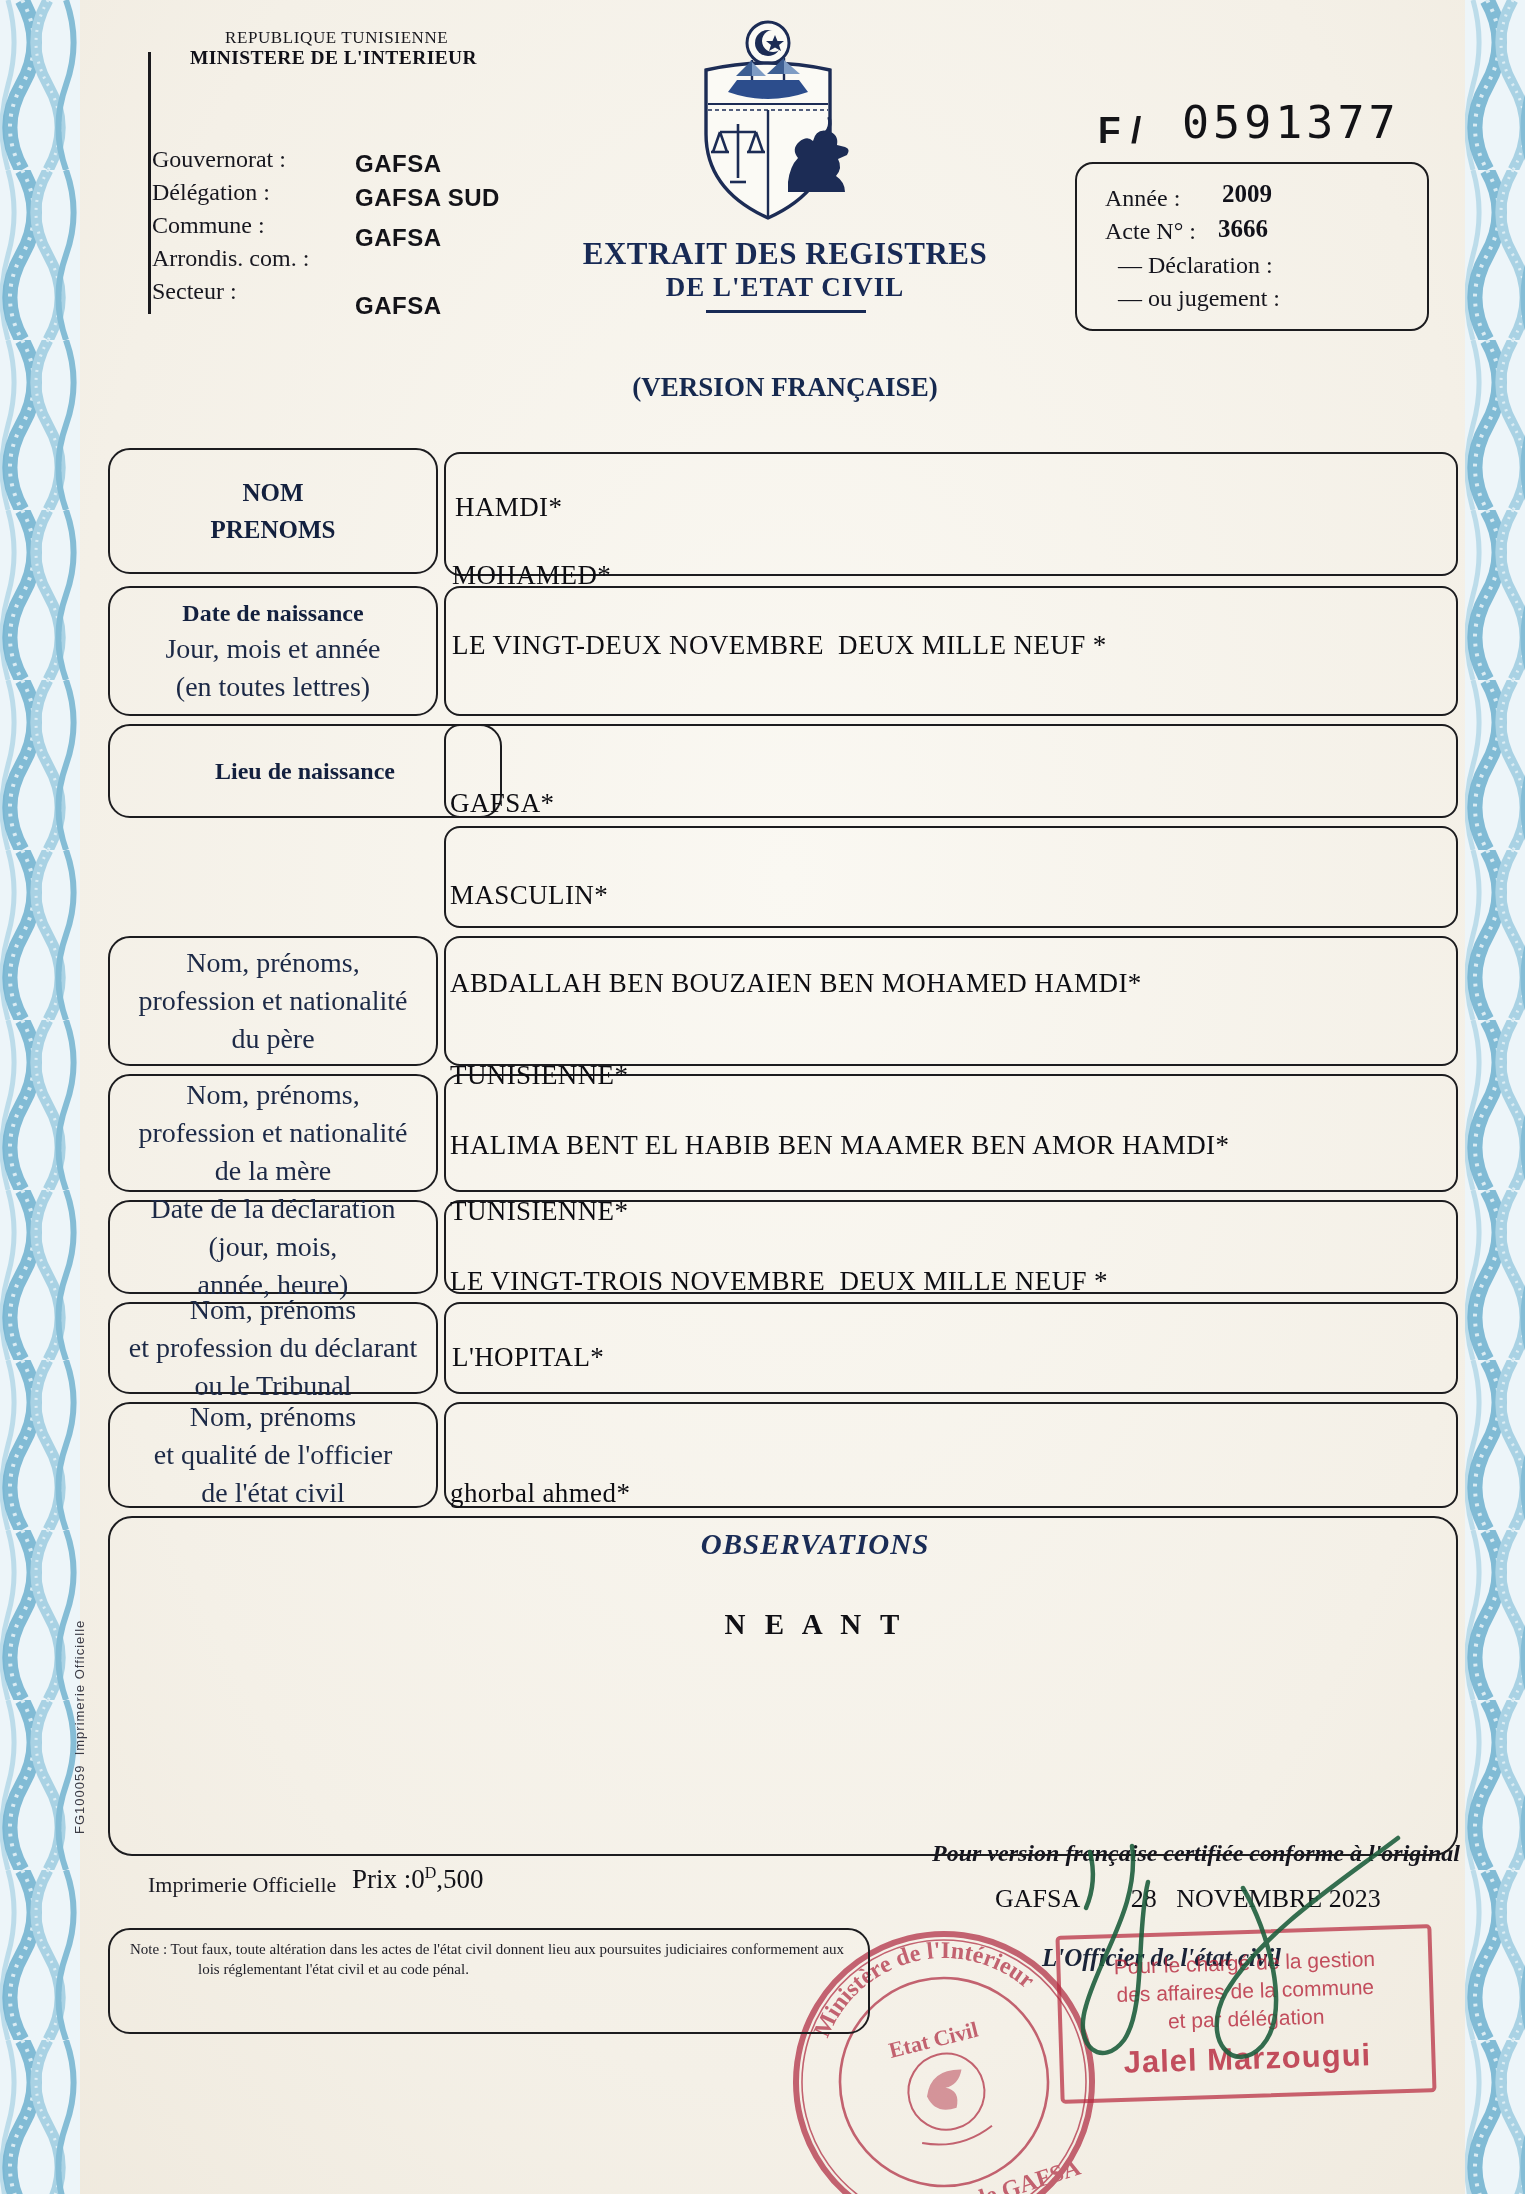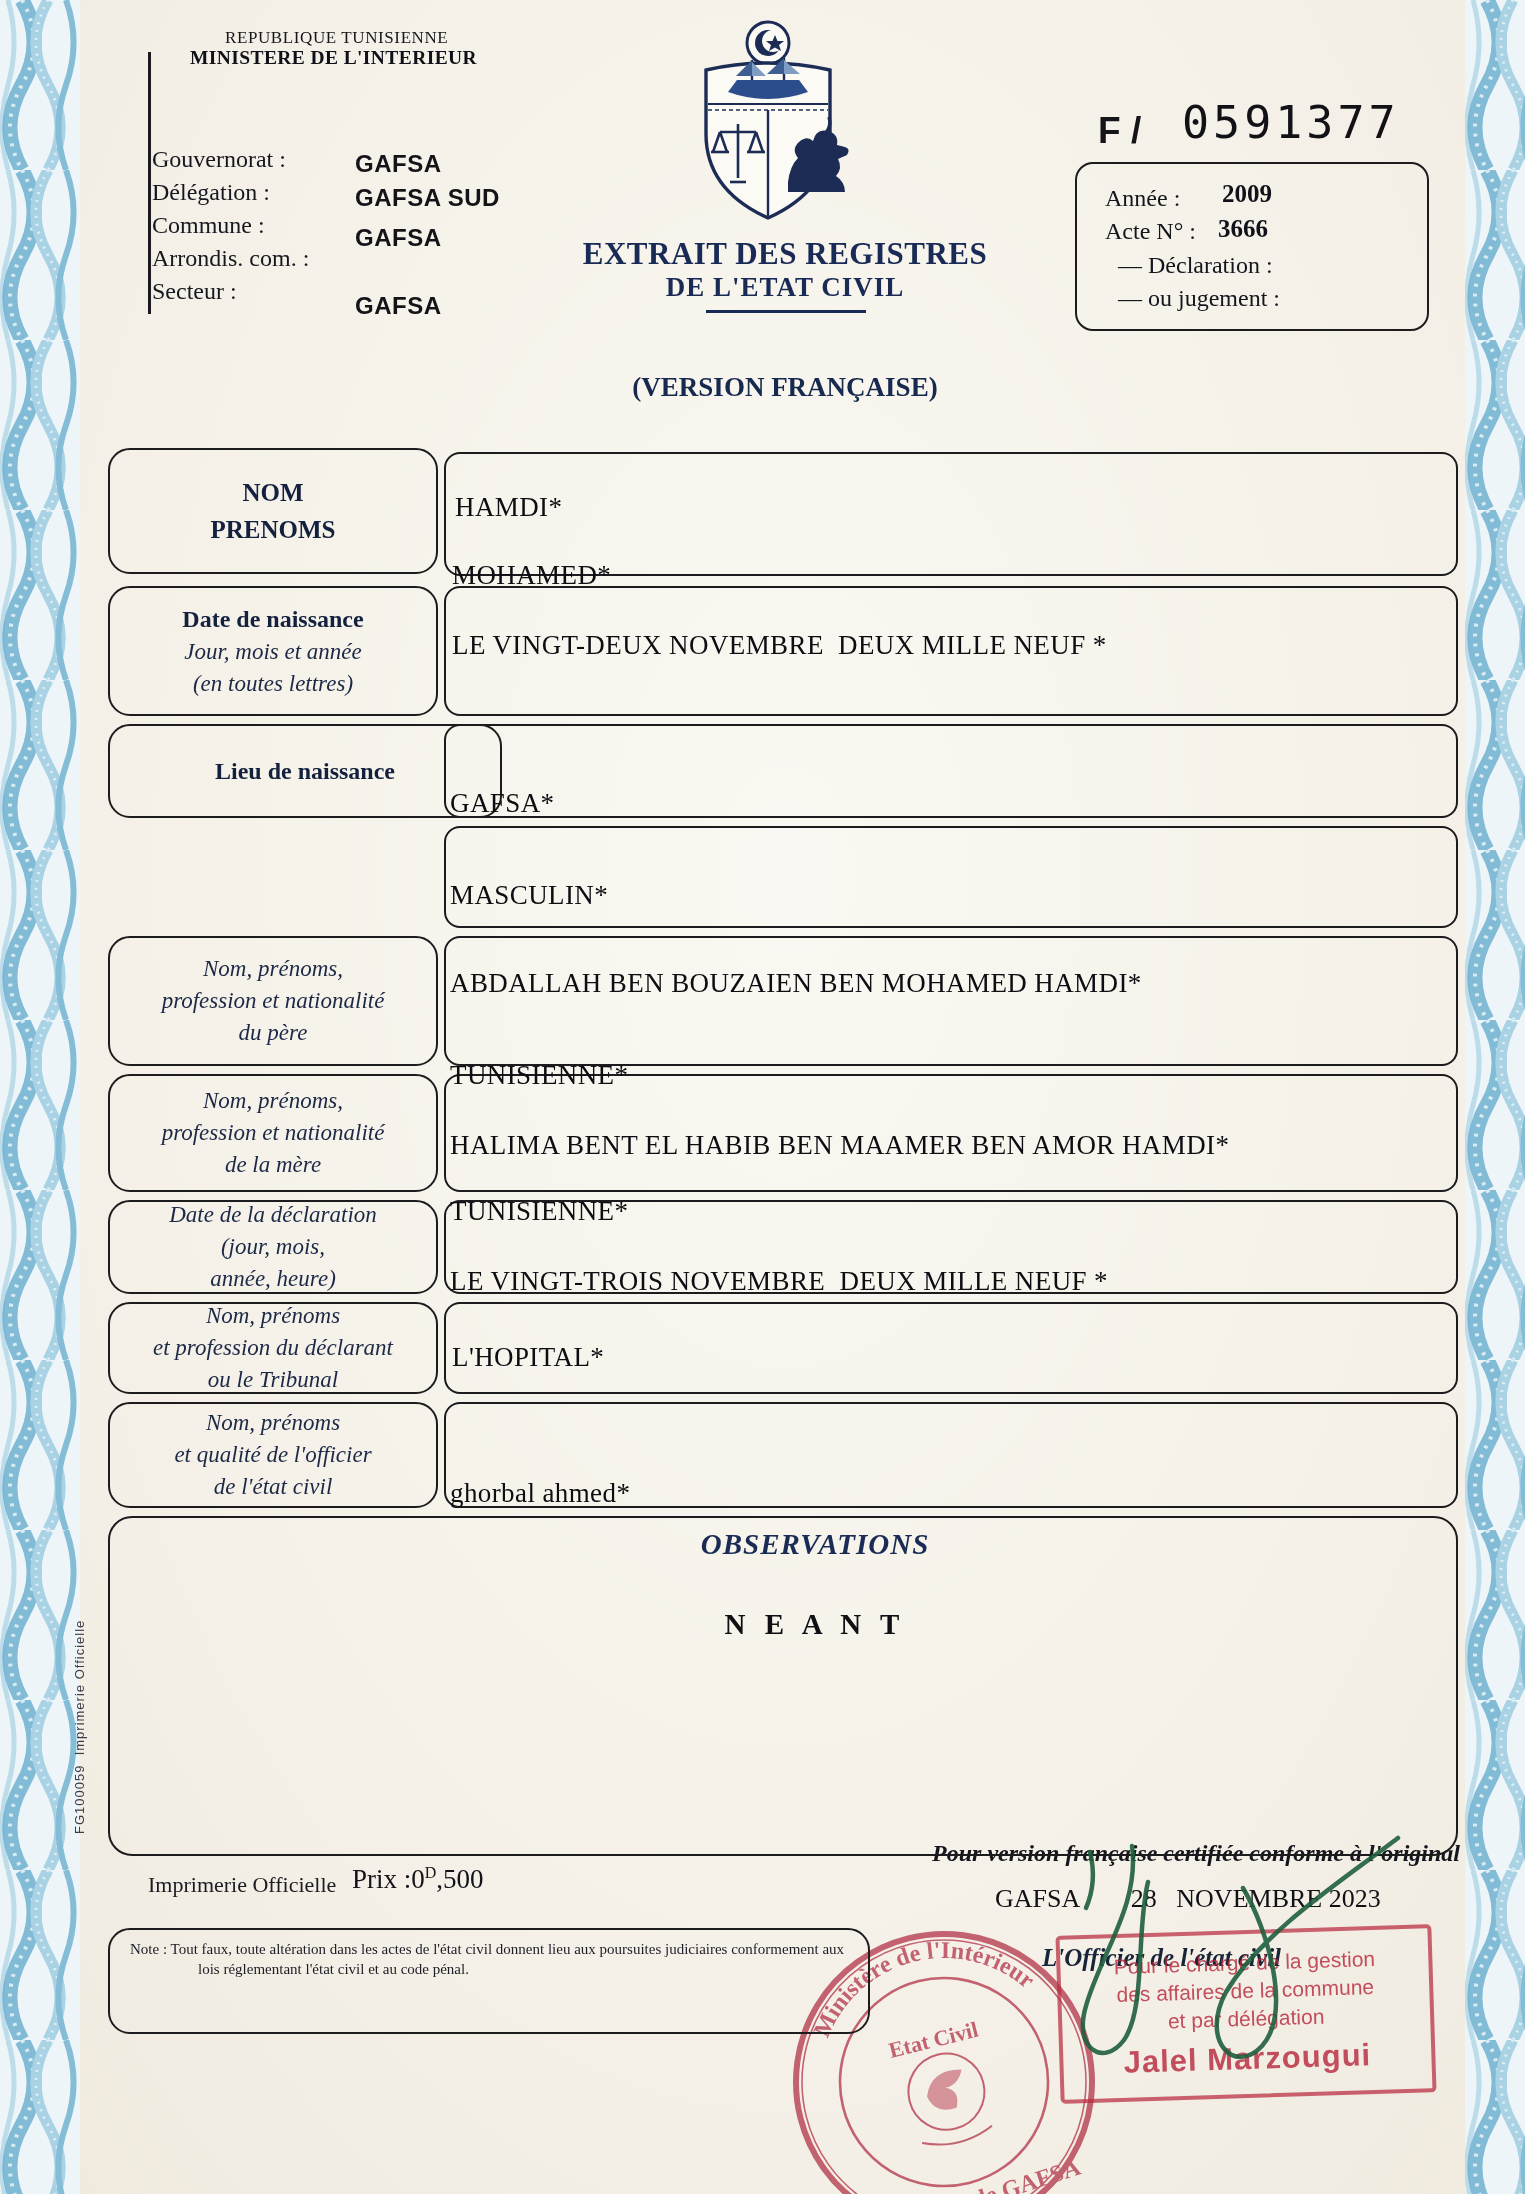--- a/index.html
+++ b/index.html
@@ -10,21 +10,21 @@
   }
   .abs{position:absolute;}
   
   .labelbox{
     border:2.6px solid #1c1c1f;border-radius:22px;background:transparent;
     display:flex;flex-direction:column;align-items:center;justify-content:center;
     text-align:center;gap:6px;z-index:2;padding:0 8px;box-sizing:border-box;
   }
   .valuebox{border:2.6px solid #1c1c1f;border-radius:16px;z-index:1;box-sizing:border-box;}
   .lb-b{font-weight:bold;font-size:25px;color:#13203e;}
-  .lb-r{font-size:23px;color:#1c2946;font-style:italic;}
+  .lb-r{font-size:28px;color:#1c2946;}
   .typed{
     font-family:"Liberation Serif", serif;font-size:27px;color:#0d0d12;
     z-index:3;white-space:pre;letter-spacing:.4px;
   }
   .typed-lc{font-size:27px;}
   .hdr-small{font-size:17px;letter-spacing:.6px;color:#16161c;}
   .hdr-bold{font-weight:bold;font-size:19.5px;color:#101018;letter-spacing:.4px;}
   .adminlabel{font-size:24px;color:#17171f;}
   .adminvalue{font-family:"Liberation Sans", sans-serif;font-weight:600;font-size:24px;color:#131318;letter-spacing:.5px;}
   .title1{font-weight:bold;font-size:31px;color:#182a55;letter-spacing:.5px;text-align:center;width:100%;}

